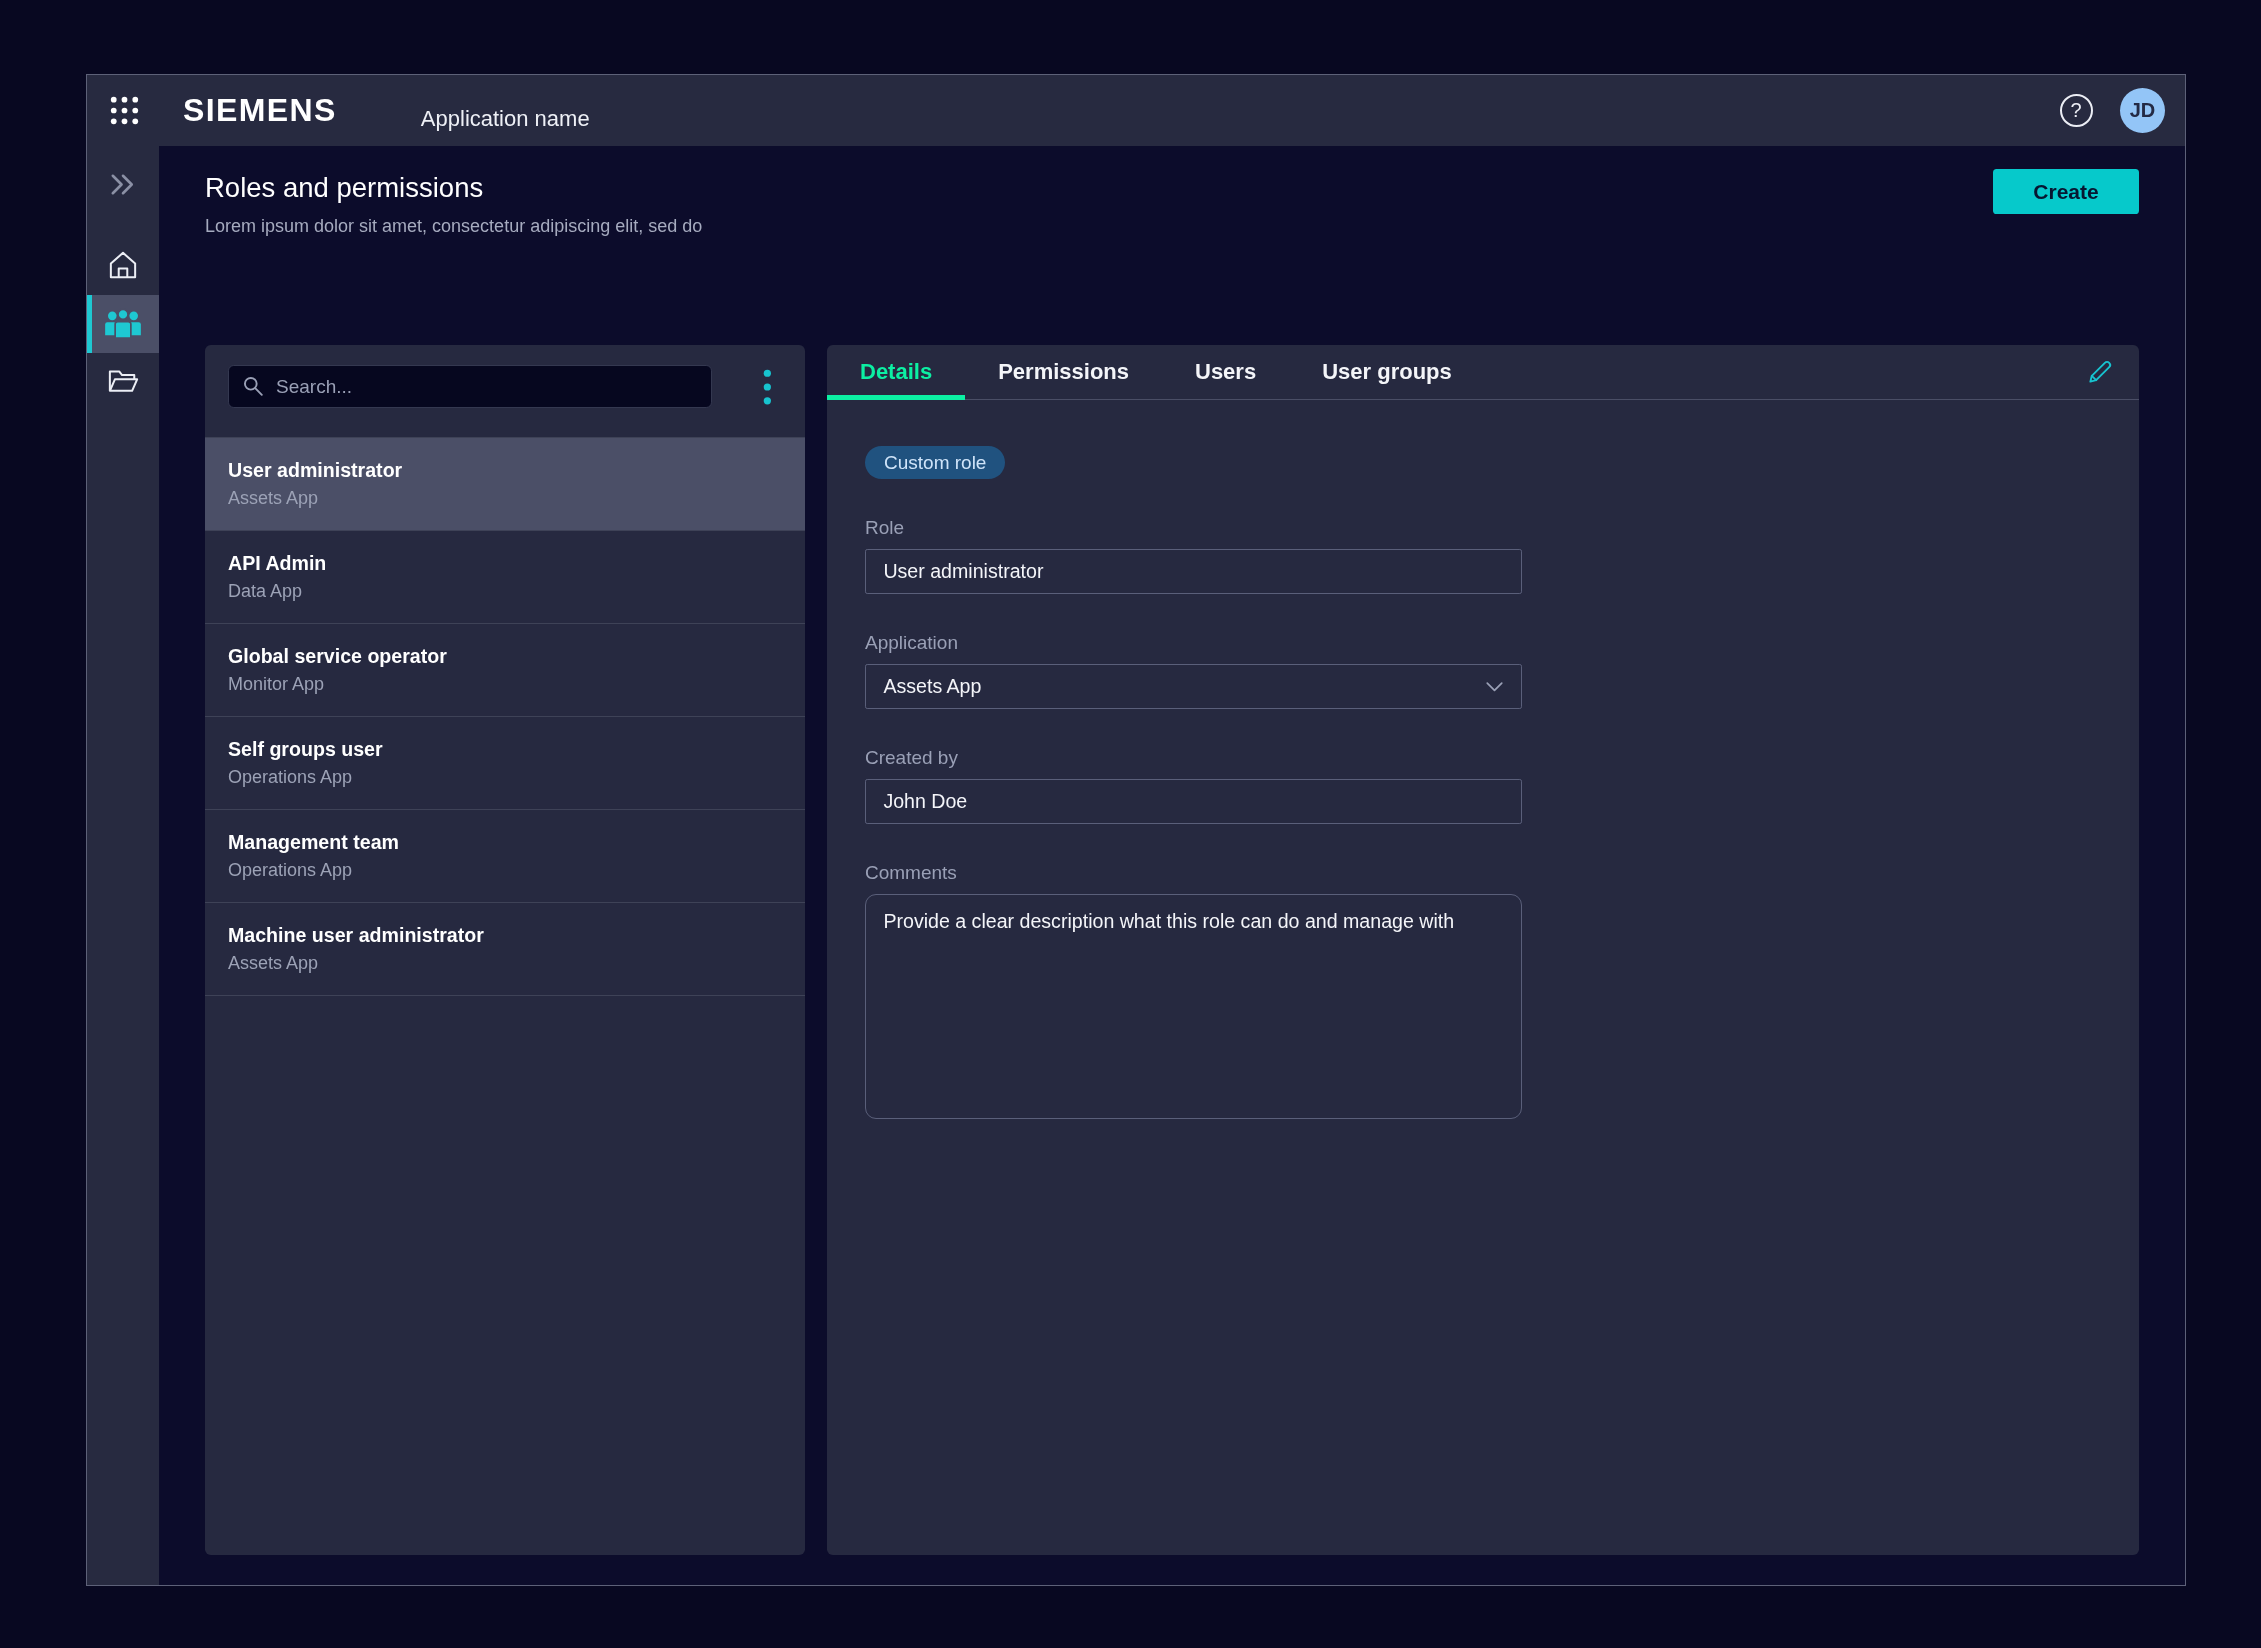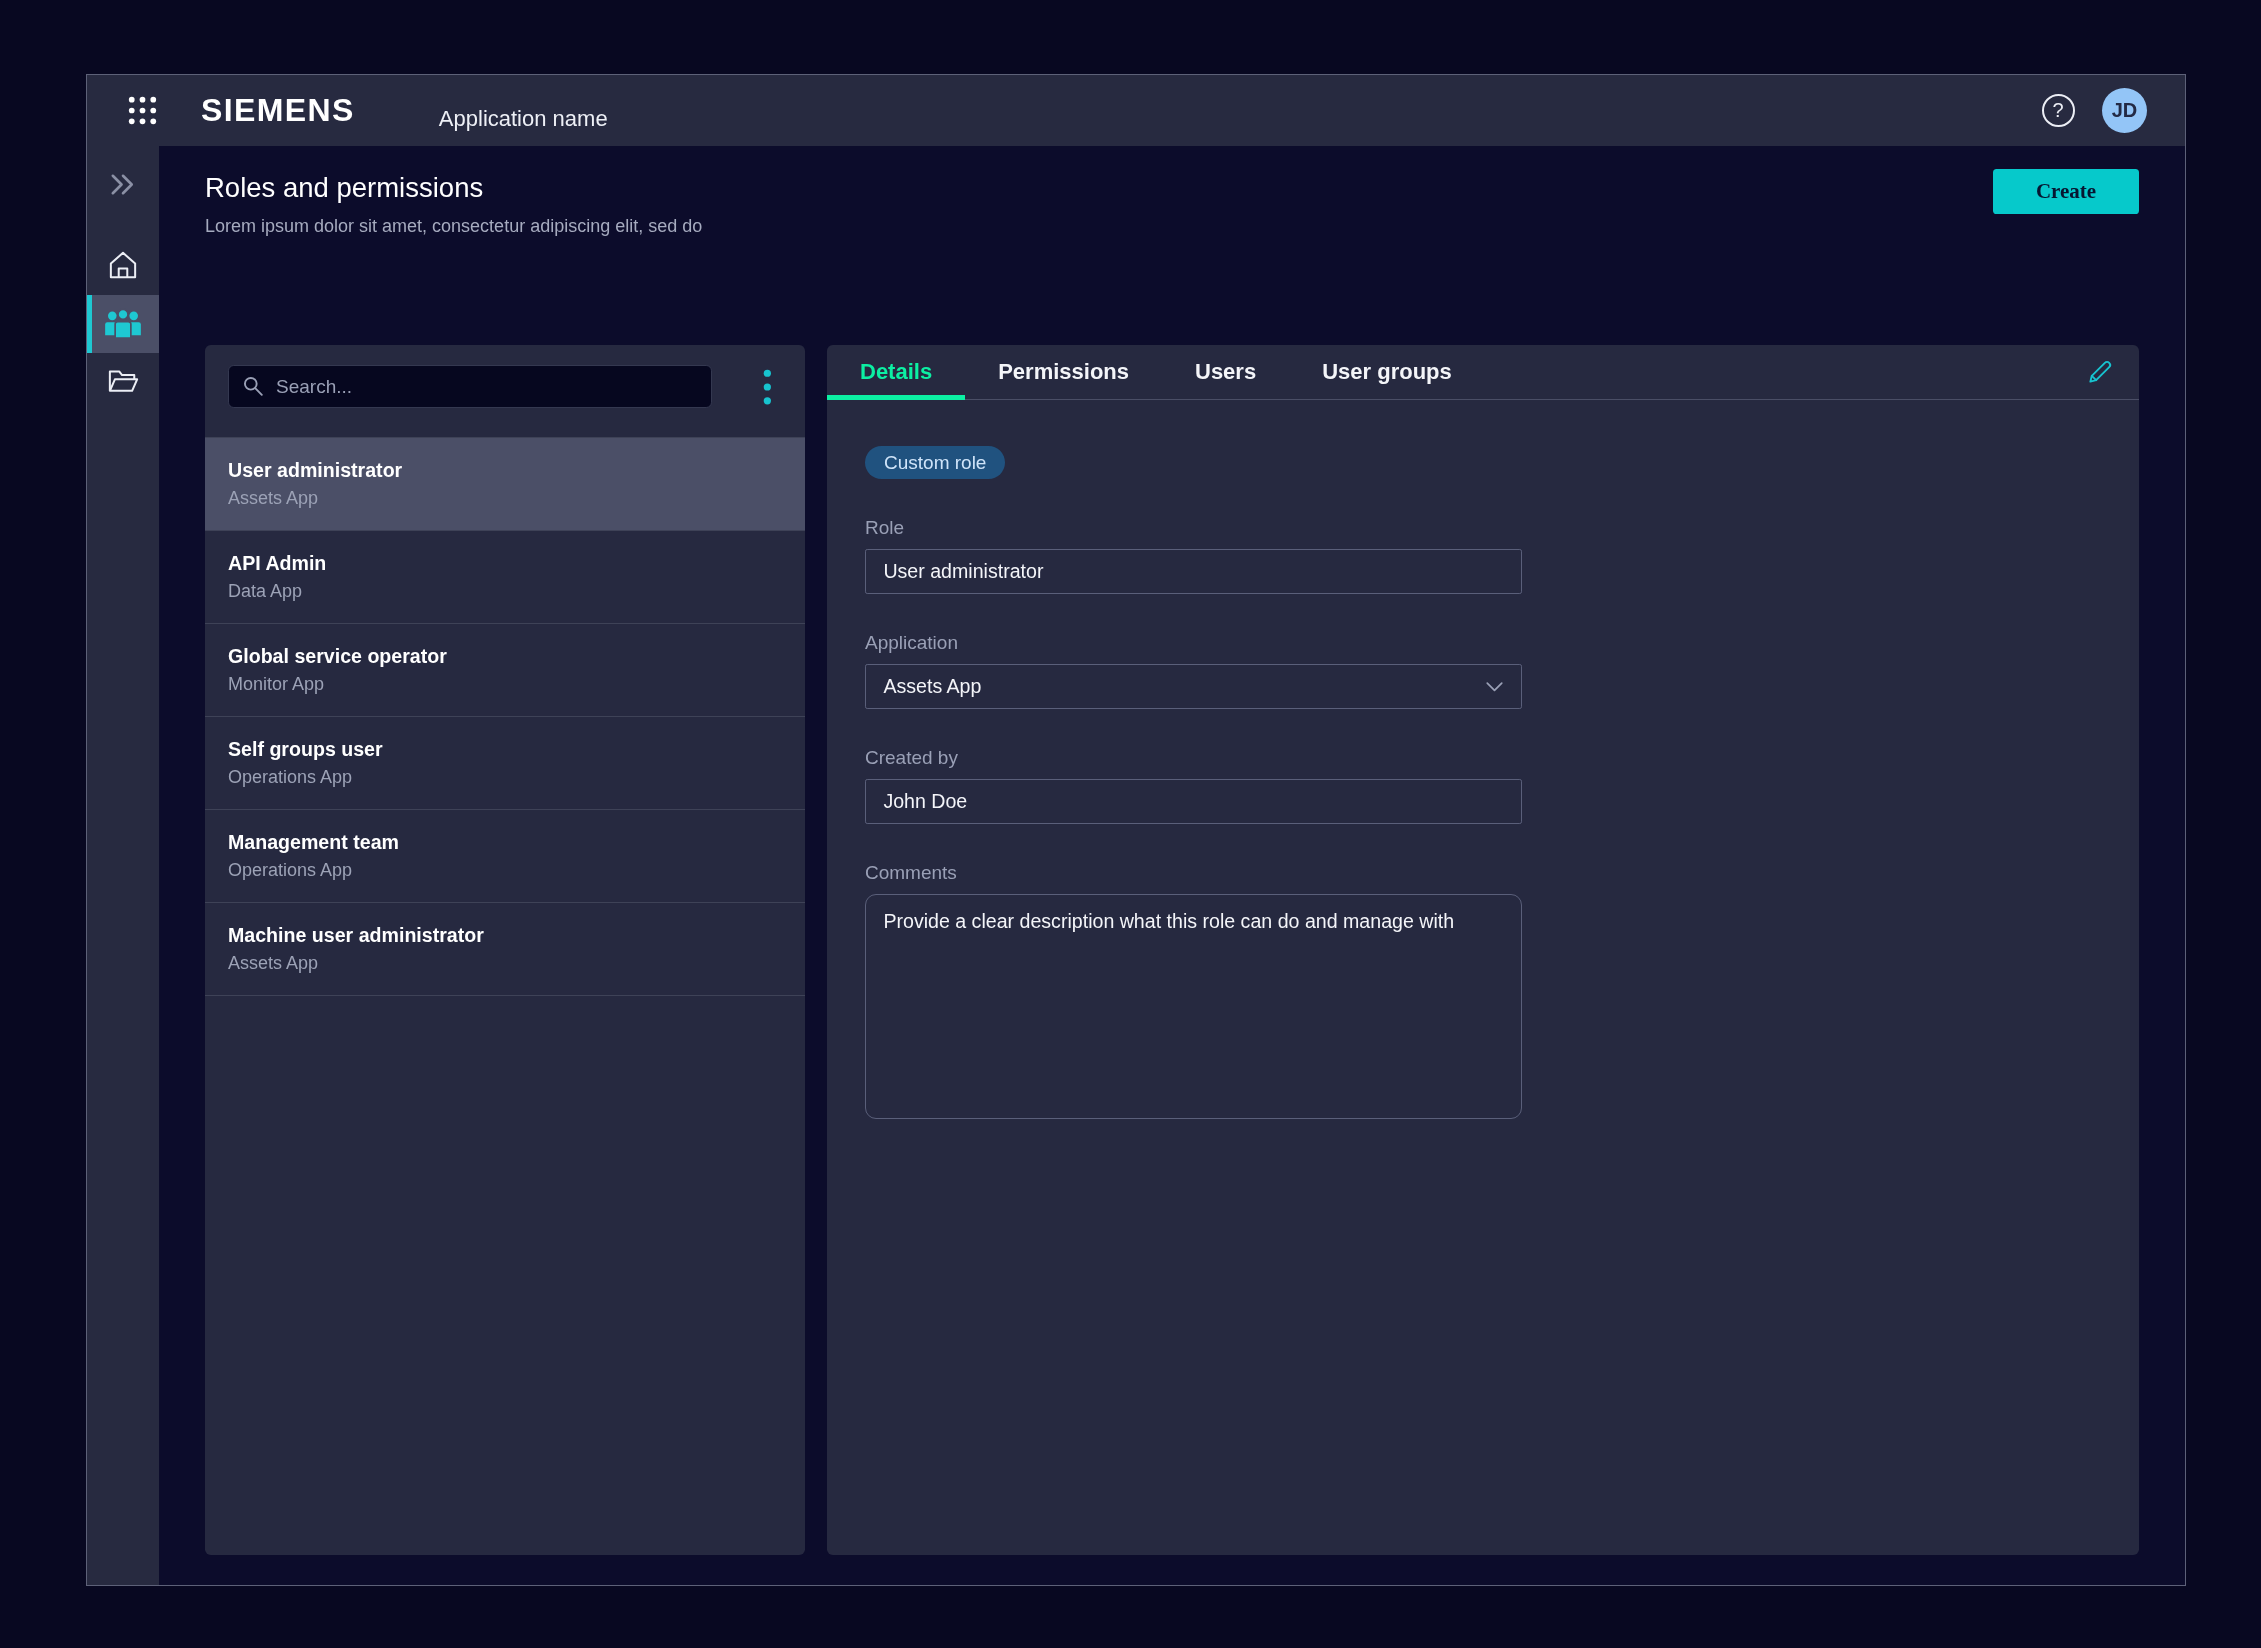--- a/index.html
+++ b/index.html
@@ -13,21 +13,21 @@
   }
   
   .window{
     position:absolute;left:86px;top:74px;width:2100px;height:1512px;
     border:1.4px solid #5d6178;background:#0c0c2b;box-sizing:border-box;
     overflow:hidden;
   }
   
   .header{
     position:absolute;left:0;top:0;right:0;height:71px;background:#272a40;
-    display:flex;align-items:center;padding:0 38px;box-sizing:border-box;
+    display:flex;align-items:center;padding:0 20px;box-sizing:border-box;
   }
   .grid-icon{width:35px;height:35px;display:flex;align-items:center;justify-content:center;cursor:pointer;}
   .brand{font-size:32px;font-weight:700;letter-spacing:1.4px;color:#ffffff;margin-left:41px;}
   .app-title{font-size:22px;color:#eef0f6;margin-left:84px;font-weight:400;margin-top:17px;}
   .header-right{margin-left:auto;display:flex;align-items:center;gap:27.5px;}
   .help-btn{width:33px;height:33px;border-radius:50%;border:2.2px solid #eceef5;display:flex;
     align-items:center;justify-content:center;font-size:20px;color:#eceef5;box-sizing:border-box;cursor:pointer;}
   .avatar{width:45px;height:45px;border-radius:50%;background:#93c5f7;color:#232a45;
     display:flex;align-items:center;justify-content:center;font-size:20px;font-weight:700;cursor:pointer;}
   
@@ -41,21 +41,21 @@
   .side-item.active{background:#4b4f67;}
   .side-item.active::before{content:"";position:absolute;left:0;top:0;bottom:0;width:5px;background:#1ec8d2;}
   
   .content{position:absolute;left:72px;top:71px;right:0;bottom:0;padding:0 46px;box-sizing:border-box;}
   .page-head{position:relative;padding-top:26px;}
   .page-title{font-size:27.5px;font-weight:400;color:#ffffff;}
   .page-sub{font-size:18px;color:#a6abbf;margin-top:11.6px;font-weight:400;}
   .create-btn{
     position:absolute;right:0;top:23px;width:146px;height:45px;border:none;border-radius:3.6px;
     background:#06c9cb;color:#071631;font-size:21px;font-weight:700;cursor:pointer;
-    font-family:Liberation Serif, serif;
+    font-family:Liberation Sans, sans-serif;
   }
   .panels{position:absolute;left:46px;right:46px;top:199px;bottom:30px;display:flex;gap:22px;}
   .panel{background:#262940;border-radius:5.8px;box-sizing:border-box;}
   
   .list-panel{width:600px;flex:none;display:flex;flex-direction:column;}
   .search-row{display:flex;align-items:center;padding:20px 23px 29px 23px;}
   .search-box{
     width:484px;height:43px;background:#06071f;border:0.7px solid #343850;border-radius:5.8px;
     display:flex;align-items:center;padding:0 13px;box-sizing:border-box;
   }

